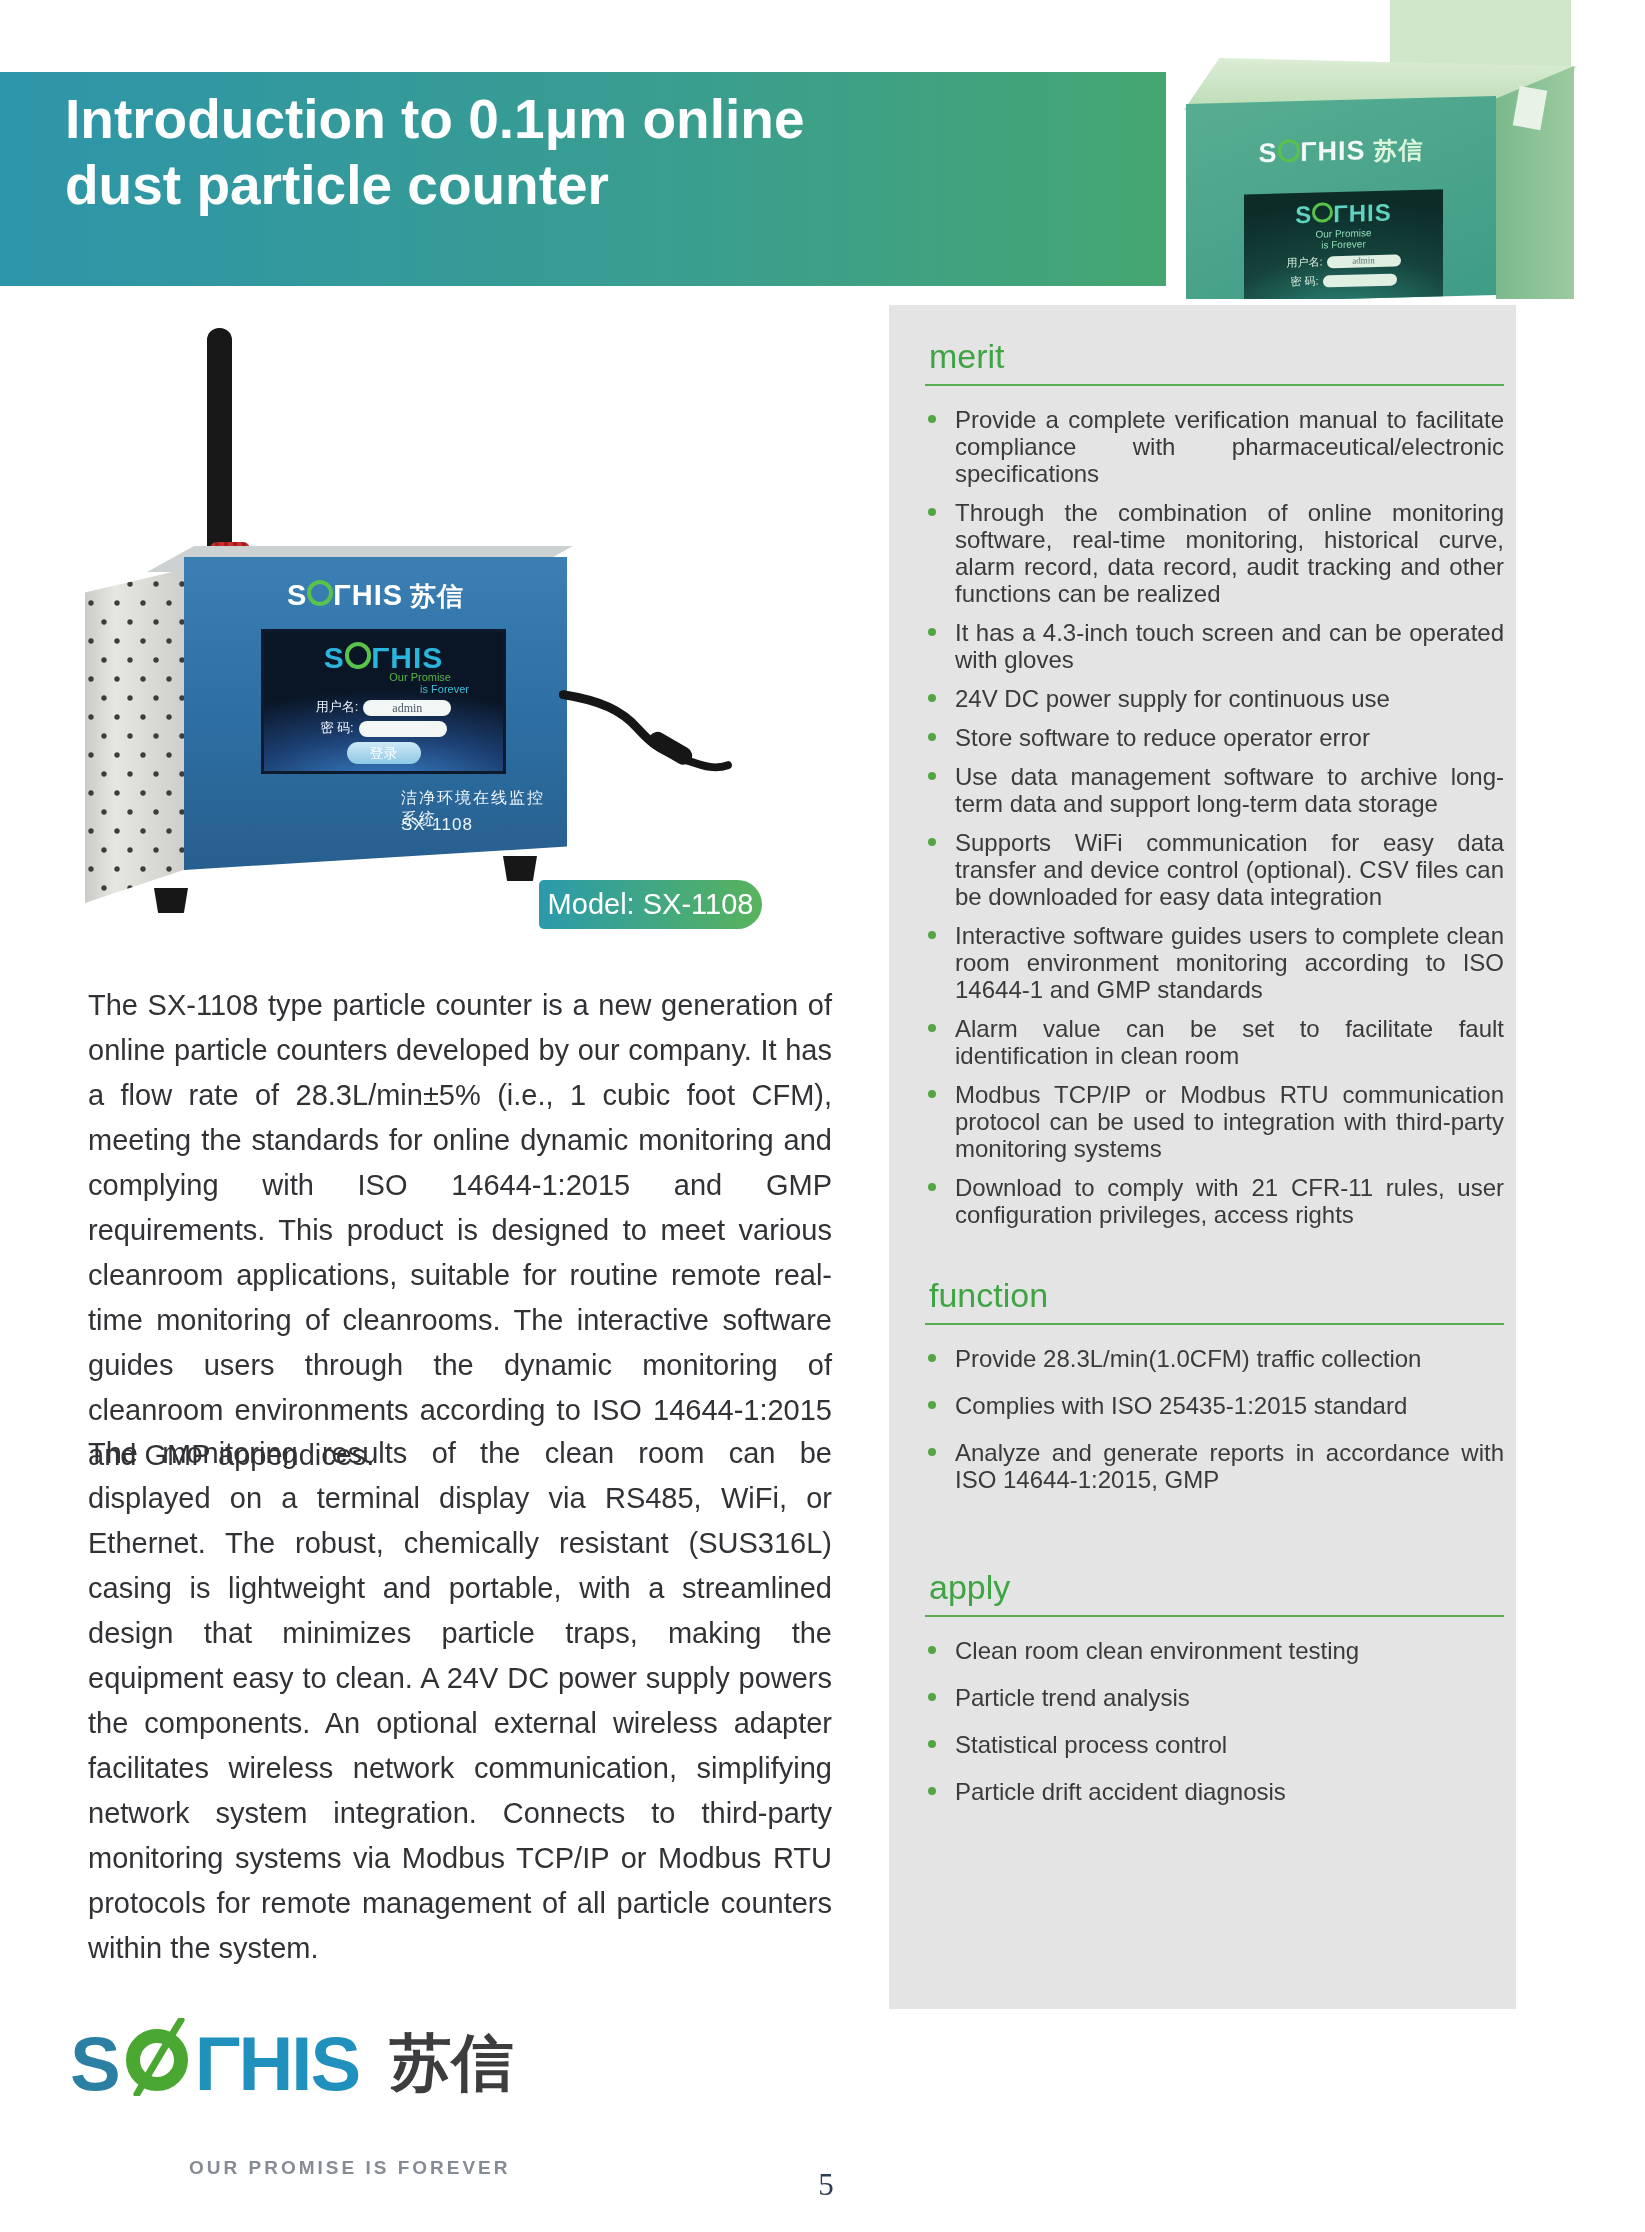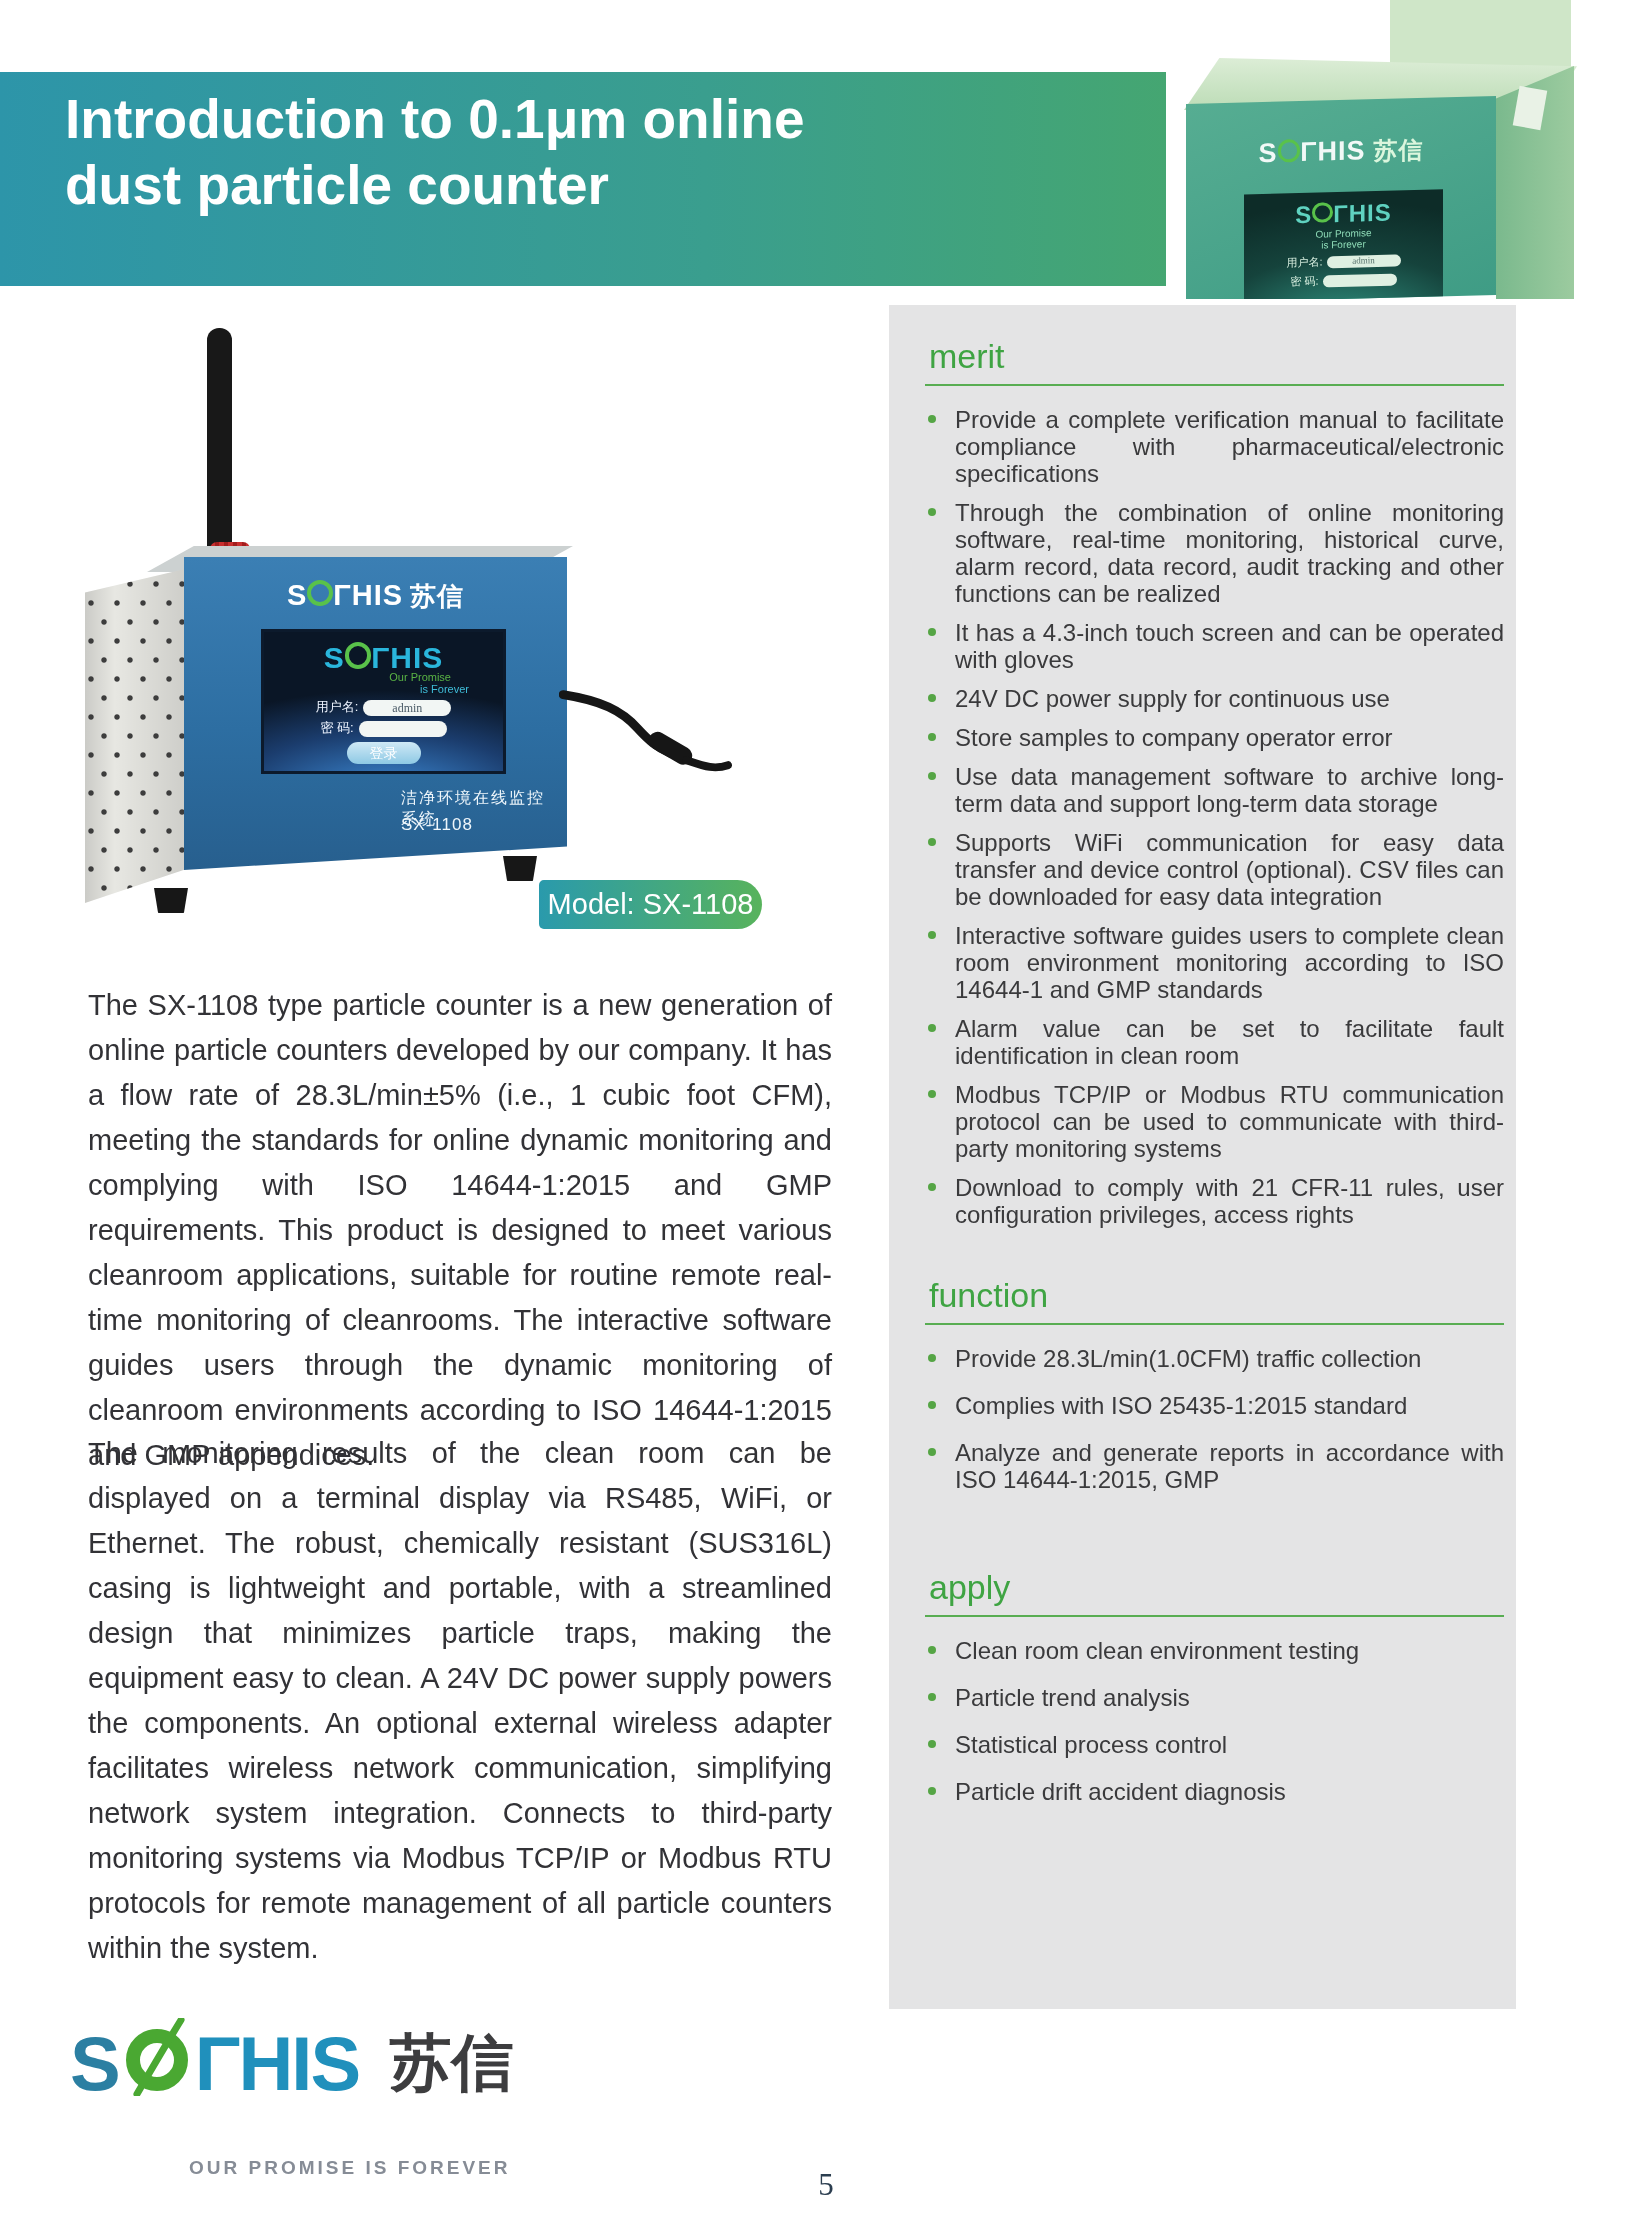--- a/index.html
+++ b/index.html
@@ -196,26 +196,26 @@
   <aside class="panel">
 
     <section class="sec mt">
       <h2 class="sec-title">merit</h2>
       <hr class="sec-rule">
       <ul class="sec-list">
         <li><span class="dot"></span><span>Provide a complete verification manual to facilitate compliance with pharmaceutical/electronic specifications</span></li>
         <li><span class="dot"></span><span>Through the combination of online monitoring software, real-time monitoring, historical curve, alarm record, data record, audit tracking and other functions can be realized</span></li>
         <li><span class="dot"></span><span>It has a 4.3-inch touch screen and can be operated with gloves</span></li>
         <li><span class="dot"></span><span>24V DC power supply for continuous use</span></li>
-        <li><span class="dot"></span><span>Store samples to company operator error</span></li>
+        <li><span class="dot"></span><span>Store software to reduce operator error</span></li>
         <li><span class="dot"></span><span>Use data management software to archive long-term data and support long-term data storage</span></li>
         <li><span class="dot"></span><span>Supports WiFi communication for easy data transfer and device control (optional).  CSV files can be downloaded for easy data integration</span></li>
         <li><span class="dot"></span><span>Interactive software guides users to complete clean room environment monitoring according to ISO 14644-1 and GMP standards</span></li>
         <li><span class="dot"></span><span>Alarm value can be set to facilitate fault identification in clean room</span></li>
-        <li><span class="dot"></span><span>Modbus TCP/IP or Modbus RTU communication protocol can be used to communicate with third-party monitoring systems</span></li>
+        <li><span class="dot"></span><span>Modbus TCP/IP or Modbus RTU communication protocol can be used to integration with third-party monitoring systems</span></li>
         <li><span class="dot"></span><span>Download to comply with 21 CFR-11 rules, user configuration privileges, access rights</span></li>
       </ul>
     </section>
 
     <section class="sec fn">
       <h2 class="sec-title">function</h2>
       <hr class="sec-rule">
       <ul class="sec-list">
         <li><span class="dot"></span><span>Provide 28.3L/min(1.0CFM) traffic collection</span></li>
         <li><span class="dot"></span><span>Complies with ISO 25435-1:2015 standard</span></li>

